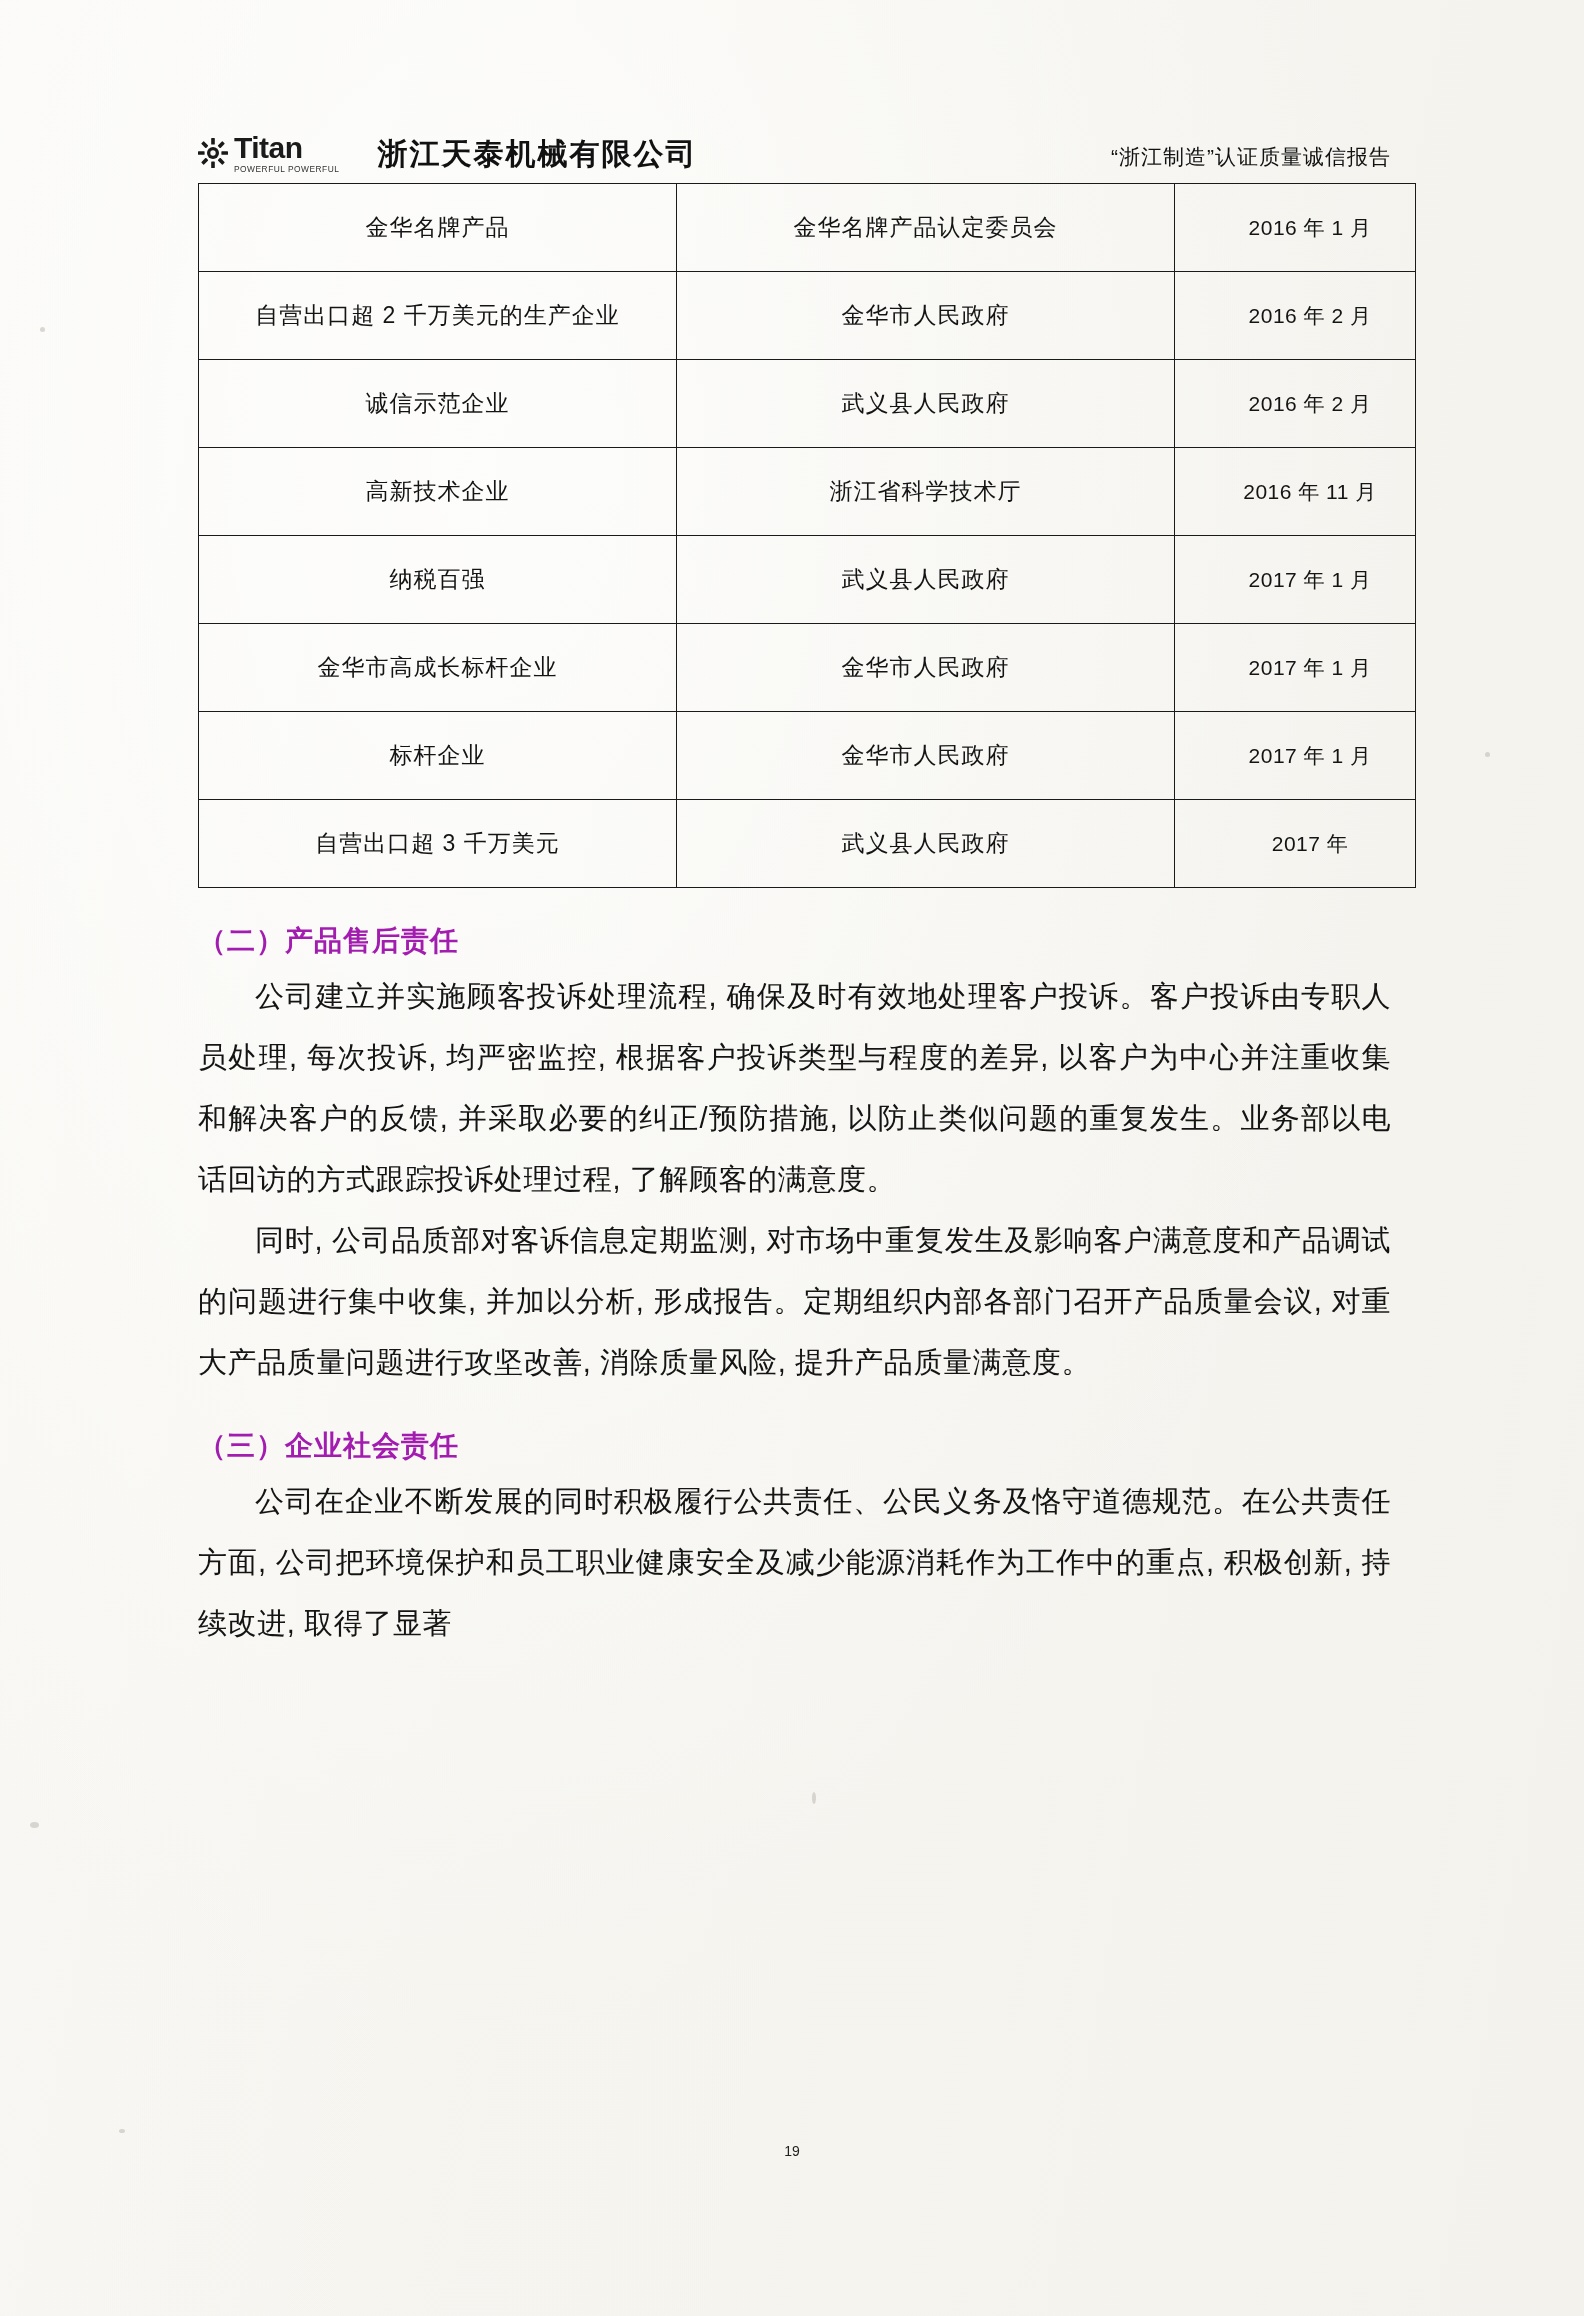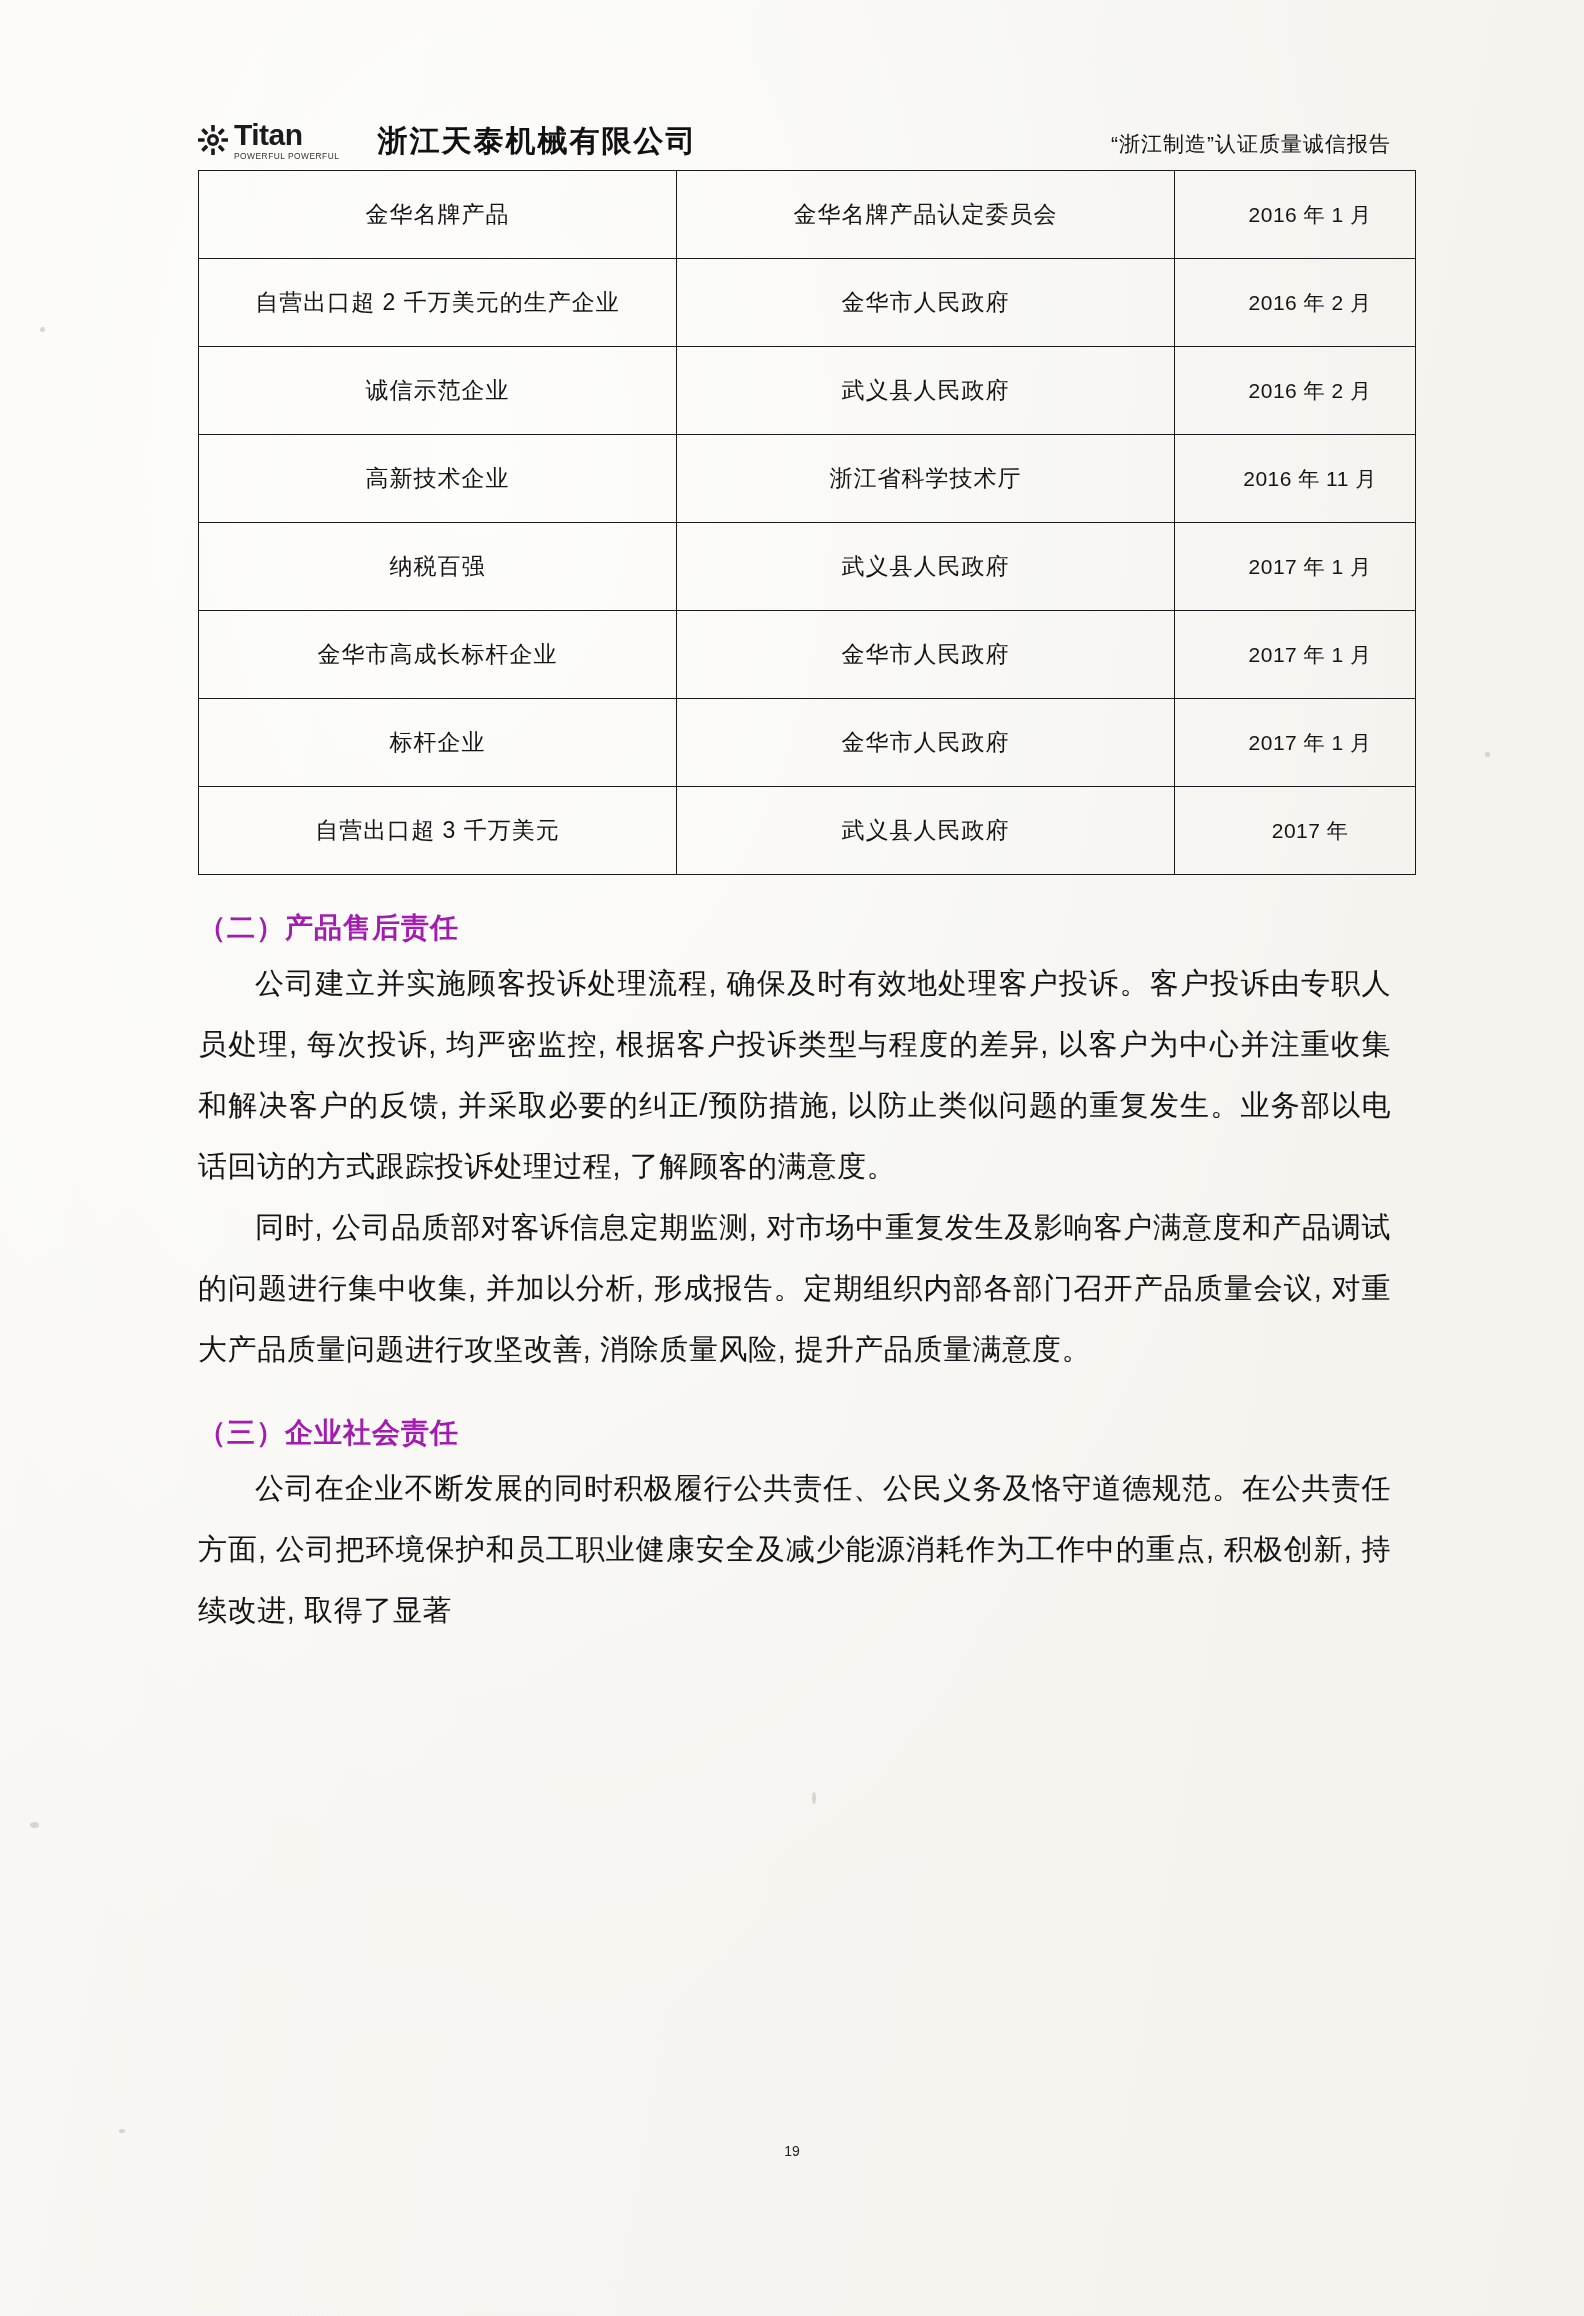--- a/index.html
+++ b/index.html
@@ -28,21 +28,21 @@
     position: absolute;
     inset: 0;
     background:
       radial-gradient(ellipse at 30% 20%, rgba(255,255,255,0.75), rgba(248,247,243,0.2) 60%),
       linear-gradient(100deg, #faf9f6 0%, #f5f4ef 40%, #f2f1ec 100%);
     pointer-events: none;
   }
   .content {
     position: absolute;
     left: 198px;
-    top: 99px;
+    top: 112px;
     width: 1193px;
   }
 
   
   .doc-header {
     display: flex;
     align-items: flex-end;
     height: 65px;
     position: relative;
   }

